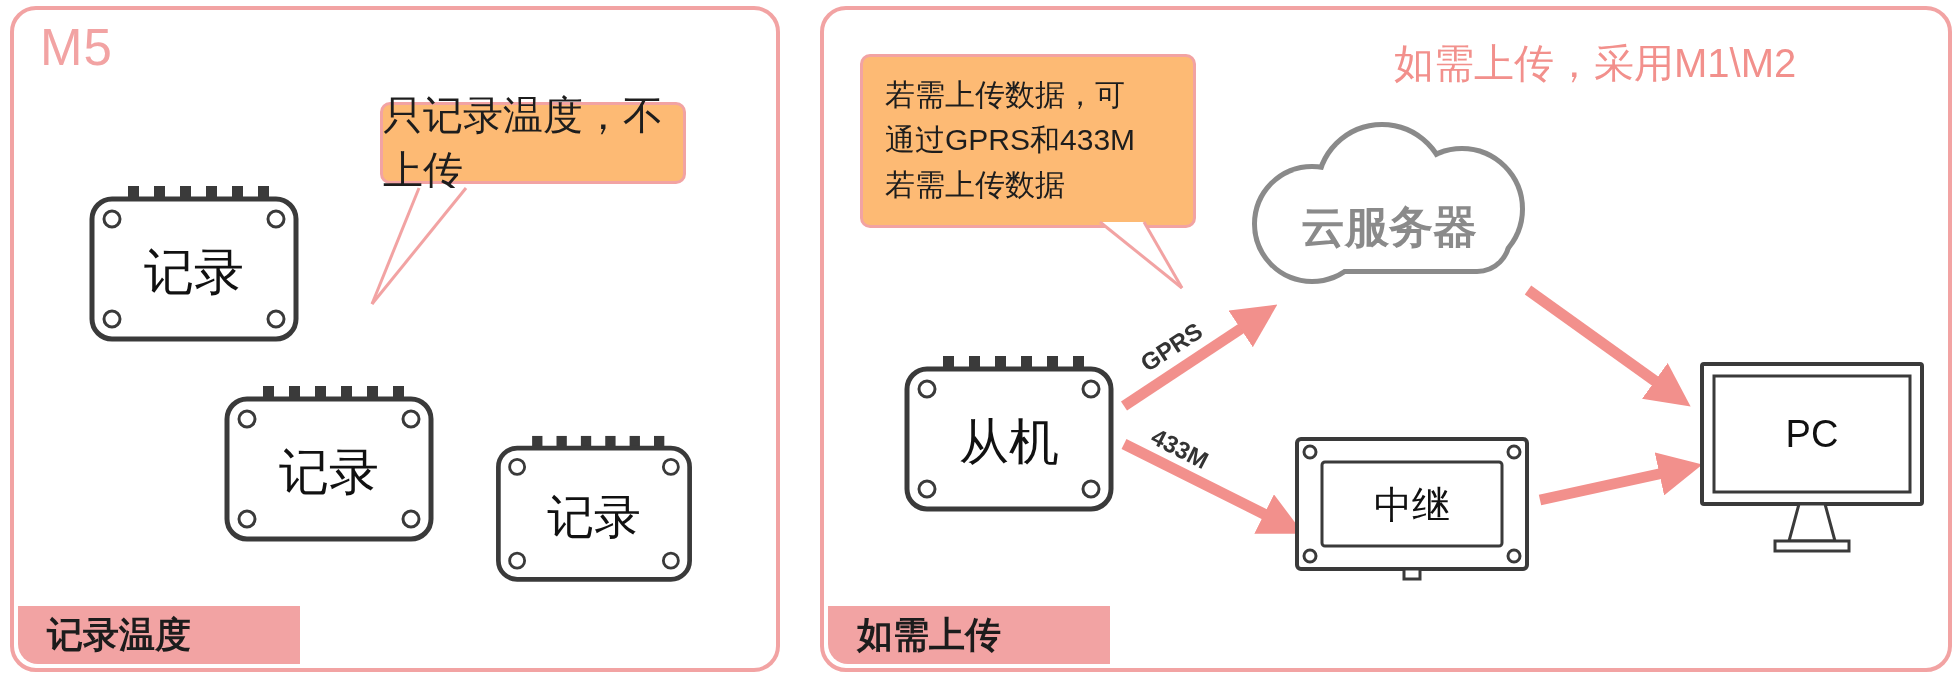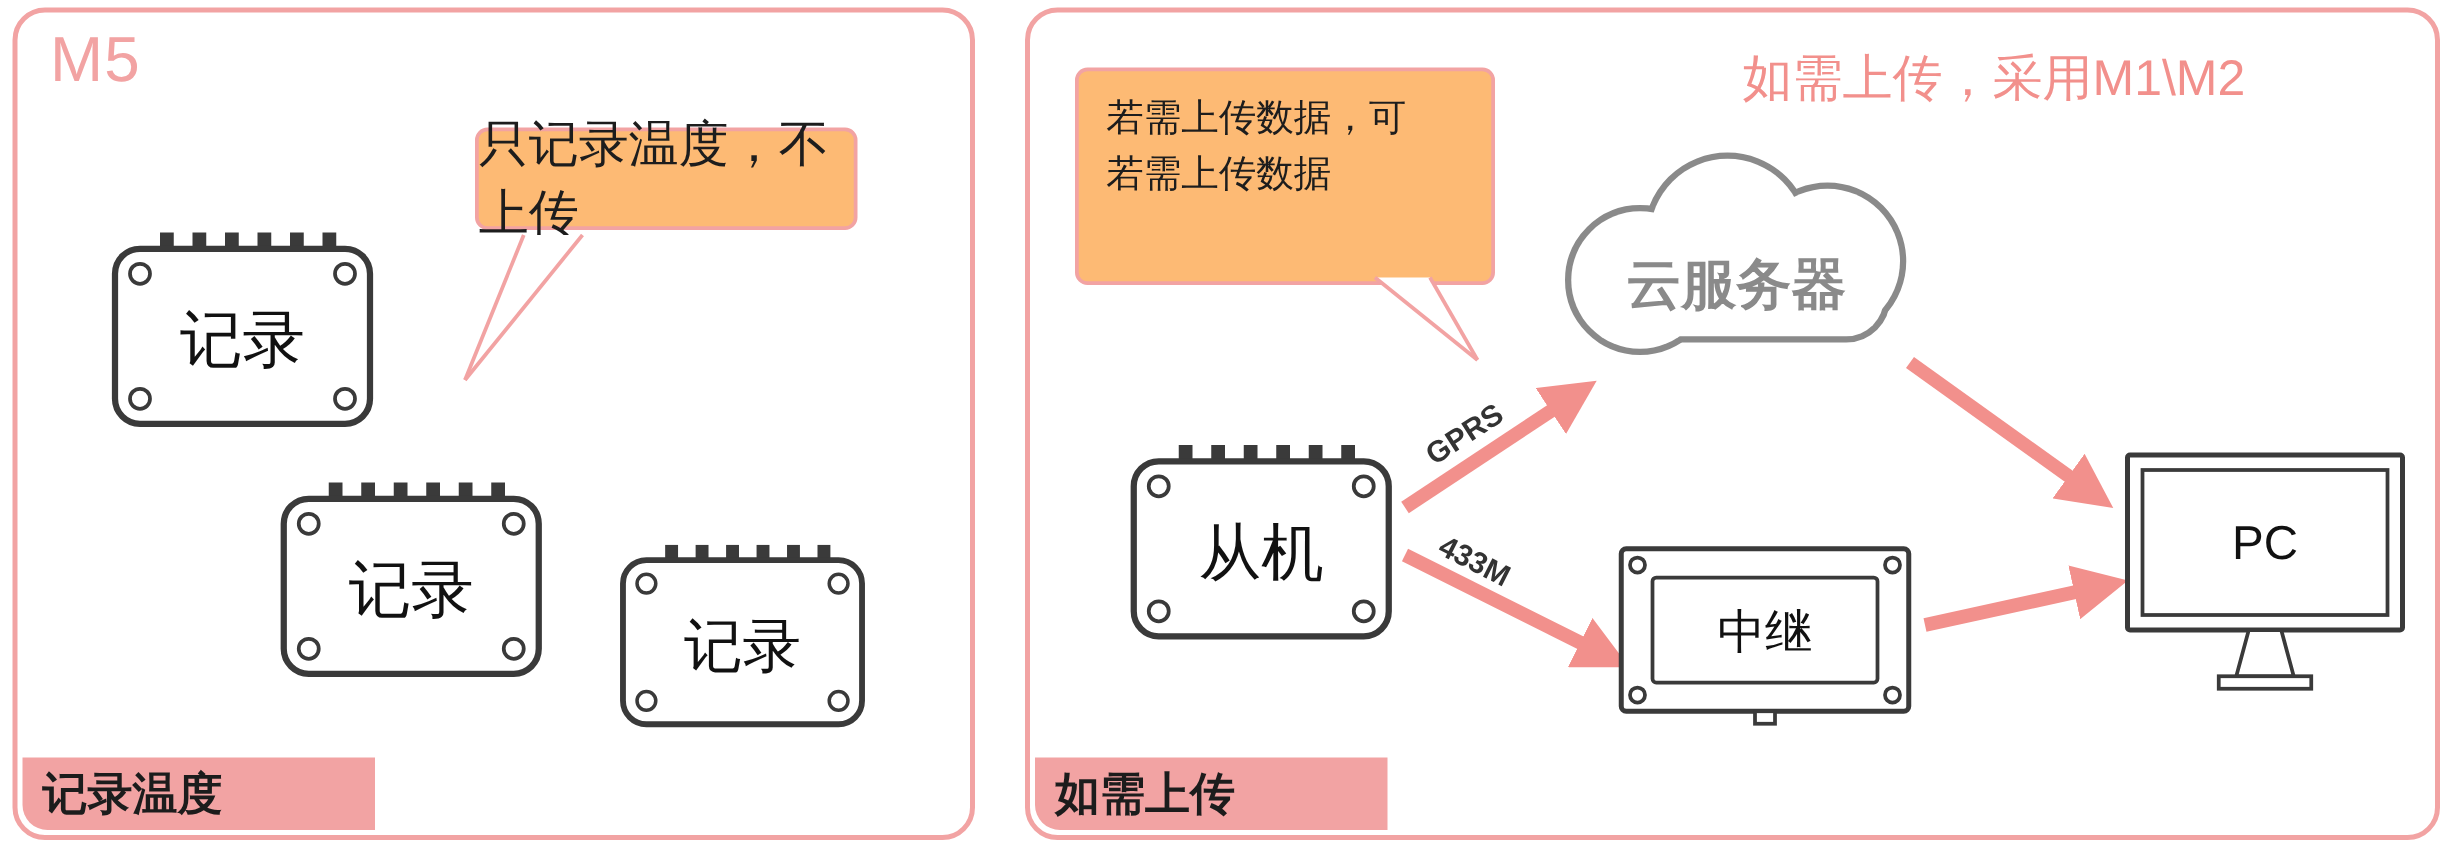--- a/index.html
+++ b/index.html
@@ -14,21 +14,21 @@
   .panel{position:absolute;top:6px;height:666px;border:4px solid var(--pink);border-radius:26px;background:#fff;}
   .panel-left{left:10px;width:770px;}
   .panel-right{left:820px;width:1132px;}
   .m5-title{position:absolute;left:26px;top:8px;font-size:51px;color:var(--pink);letter-spacing:1px;}
   .bubble{position:absolute;border:3px solid var(--pink);border-radius:10px;background:#fdba74;color:#1d1d1d;}
   .bubble-left{left:366px;top:92px;width:306px;height:82px;display:flex;align-items:center;justify-content:flex-end;font-size:40px;}
   .bubble-right{left:36px;top:44px;width:336px;height:174px;font-size:30px;line-height:45px;padding:15px 0 0 22px;}
   .tail{position:absolute;}
   .tail polygon{fill:#fff;}
   .tail line{stroke:var(--pink);stroke-width:3;}
-  .footer-tag{position:absolute;left:4px;bottom:4px;width:282px;height:58px;background:var(--pink);border-bottom-left-radius:20px;display:flex;align-items:center;padding-left:16px;font-size:36px;font-weight:600;color:#1c1c1c;}
+  .footer-tag{position:absolute;left:4px;bottom:4px;width:282px;height:58px;background:var(--pink);border-bottom-left-radius:20px;display:flex;align-items:center;padding-left:29px;font-size:36px;font-weight:600;color:#1c1c1c;}
   .device{position:absolute;}
   .tooth{fill:var(--dark);}
   .dev-outline{fill:#fff;stroke:var(--dark);stroke-width:5;}
   .dev-lug{fill:none;stroke:var(--dark);stroke-width:3;}
   .dev-label{fill:#111;font-size:50px;}
   .note{position:absolute;left:570px;top:26px;width:560px;font-size:40px;line-height:54px;color:var(--arrow);}
   .connectors{position:absolute;left:0;top:0;}
   .arrow-line{stroke:var(--arrow);stroke-width:11;fill:none;}
   .arrow-head-path{fill:var(--arrow);}
   .conn-label{fill:#333;font-size:24px;font-weight:600;}
@@ -174,20 +174,21 @@
     <svg class="device" style="left:873px;top:349px;" width="230" height="200" viewBox="0 0 230 200">
       <rect class="box-outline" x="5" y="5" width="220" height="140" rx="2" stroke-width="5"></rect>
       <rect class="box-thin" x="17" y="17" width="196" height="116"></rect>
       <polygon class="box-thin" points="102,145 128,145 138,182 92,182"></polygon>
       <rect class="box-thin" x="78" y="182" width="74" height="10"></rect>
       <text class="small-label" x="115" y="88" text-anchor="middle">PC</text>
     </svg>
 
     <div class="bubble bubble-right">
       <div>若需上传数据，可</div>
+      <div>通过GPRS和433M</div>
       <div>若需上传数据</div>
     </div>
     <svg class="tail" style="left:268px;top:204px;" width="110" height="90">
       <polygon points="8,8 52,8 90,74"></polygon>
       <line x1="8" y1="8" x2="90" y2="74"></line>
       <line x1="52" y1="8" x2="90" y2="74"></line>
     </svg>
 
     <div class="note">
       <div>如需上传，采用M1\M2</div>

